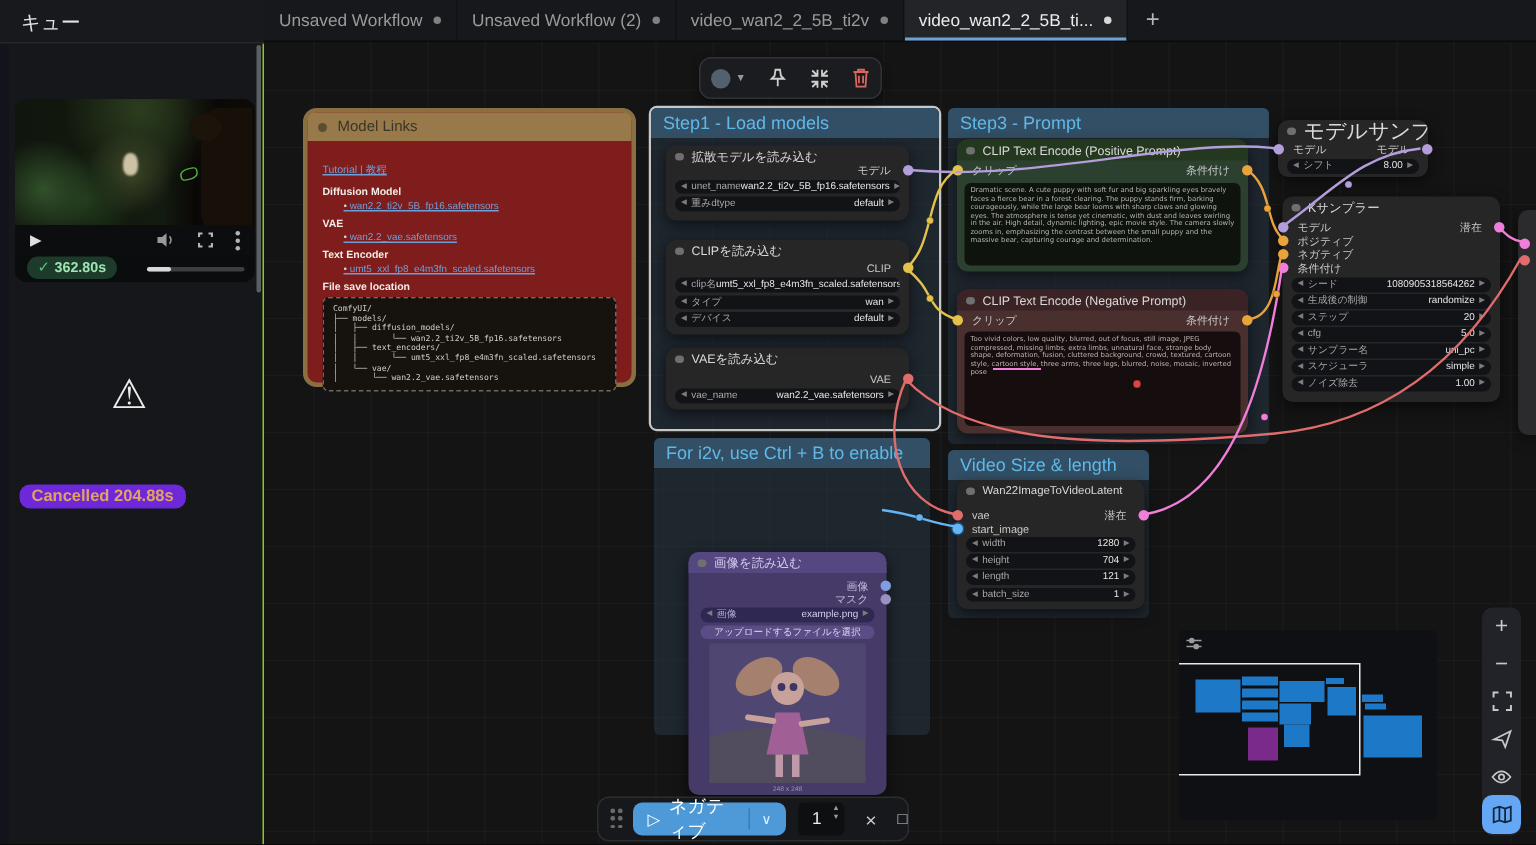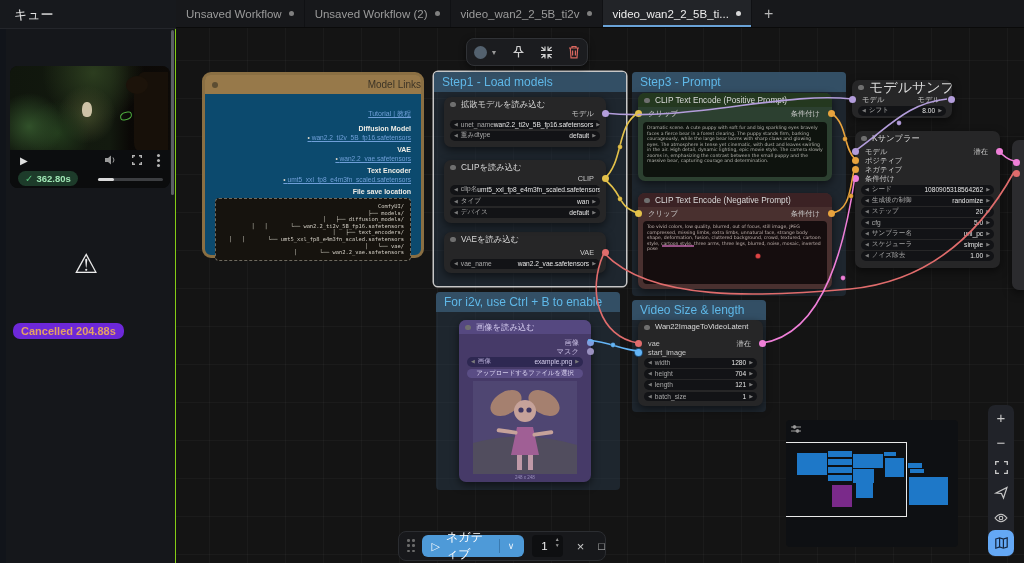--- a/index.html
+++ b/index.html
@@ -52,21 +52,21 @@
   
   #canvas { position:absolute; left:176px; top:28px; width:848px; height:535px;
     background-image:
       linear-gradient(rgba(255,255,255,0.030) 1px, transparent 1px),
       linear-gradient(90deg, rgba(255,255,255,0.030) 1px, transparent 1px);
     background-size:38px 38px; background-position:-5px -6px; }
   
   .group { position:absolute; border-radius:4px; background:rgba(44,66,86,0.40); z-index:1; }
   .group-title { height:20px; line-height:20px; padding:0 8px; background:rgba(53,82,106,0.92); border-radius:4px 4px 0 0; font-size:12px; color:#5fb8e8; white-space:nowrap; overflow:hidden; }
   .group.selected { box-shadow:0 0 0 1.5px rgba(230,230,230,0.85); }
-  #group-note { position:absolute; border-radius:9px; background:#0c4a6e; border:3px solid #8a6f43; z-index:2;text-align:right; }
+  #group-note { position:absolute; border-radius:9px; background:#7f1d1d; border:3px solid #8a6f43; z-index:2; }
   #note-title { height:19px; line-height:19px; background:#97794a; border-radius:5px 5px 0 0; font-size:10px; color:#3c3426; padding-left:20px; position:relative; }
   #note-title .ndot { position:absolute; left:7px; top:7px; width:6px; height:6px; border-radius:50%; background:#5c4d32; }
   #note-body { padding:8px 10px; }
   #note-body a { color:#6f9fd8; text-decoration:underline; font-size:7px; }
   .note-h { font-size:7px; font-weight:bold; color:#f0ede6; margin:5px 0 2px; }
   .note-li { font-size:6.6px; margin-left:14px; margin-bottom:2px; color:#6f9fd8; text-decoration:underline; }
   .note-li::before { content:"• "; color:#d8d4c8; text-decoration:none; }
   #note-tree { margin-top:3px; border:1px dashed #6e6a60; border-radius:4px; background:#16130e; padding:4px 6px;
     font-family:"DejaVu Sans Mono","Liberation Mono",monospace; font-size:5.4px; line-height:6.6px; color:#d2cec4; white-space:pre; }
   
@@ -81,21 +81,21 @@
   .widget .wl { margin-left:3px; white-space:nowrap; }
   .widget .wv { margin-left:auto; margin-right:3px; color:#e6e6e6; white-space:nowrap; }
   
   .node.green { background:#2c4030; }
   .node.green .nhead { background:#24381f; }
   .node.red { background:#49302f; }
   .node.red .nhead { background:#3b2224; }
   .ta { position:absolute; border-radius:4px; background:#0e130e; color:#b4b4ae; font-size:4.6px; line-height:5.5px; padding:3px 4px; overflow:hidden; font-family:"DejaVu Sans",sans-serif; }
   .node.red .ta { background:#150d0e; color:#c0b2ae; }
   
-  .node.bypass { background:#463a68; }
+  .node.bypass { background:#463a68;margin-top:48px; }
   .node.bypass .nhead { background:#554880; color:#d4cbee; }
   .node.bypass .widget { background:#2e2852; color:#b3aad4; }
   .node.bypass .widget .wv { color:#d6cfee; }
   .upload-btn { position:absolute; height:9.5px; background:#5a4d85; border-radius:5px; font-size:6.4px; color:#ddd6f2; display:flex; align-items:center; justify-content:center; }
   .img-preview { position:absolute; background:#4f4672; overflow:hidden; }
   .img-caption { position:absolute; font-size:4.5px; color:#9a90bd; text-align:center; width:100%; }
   
   #node-partial { position:absolute; left:1012px; top:140px; width:12px; height:150px; background:#2b2b2e; border-radius:7px 0 0 7px; z-index:2; box-shadow:0 3px 9px rgba(0,0,0,.55); }
   
   #links { position:absolute; left:0; top:0; width:1024px; height:563px; z-index:5; pointer-events:none; }

